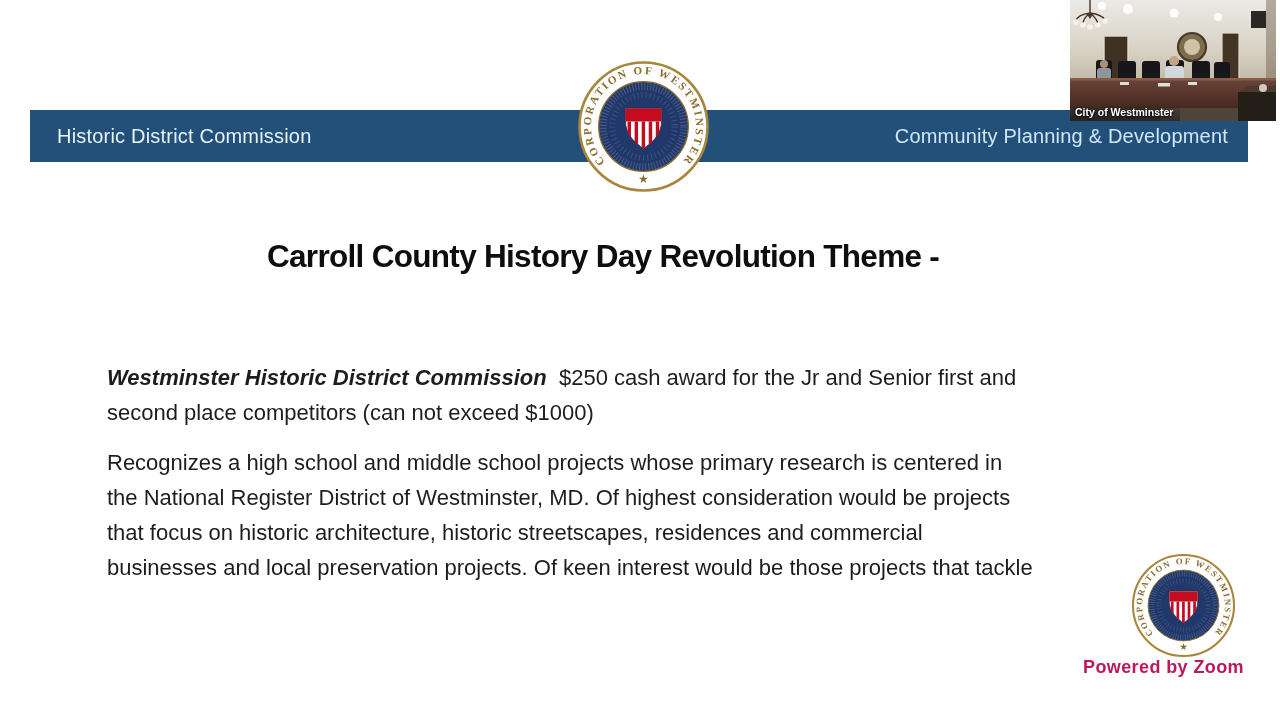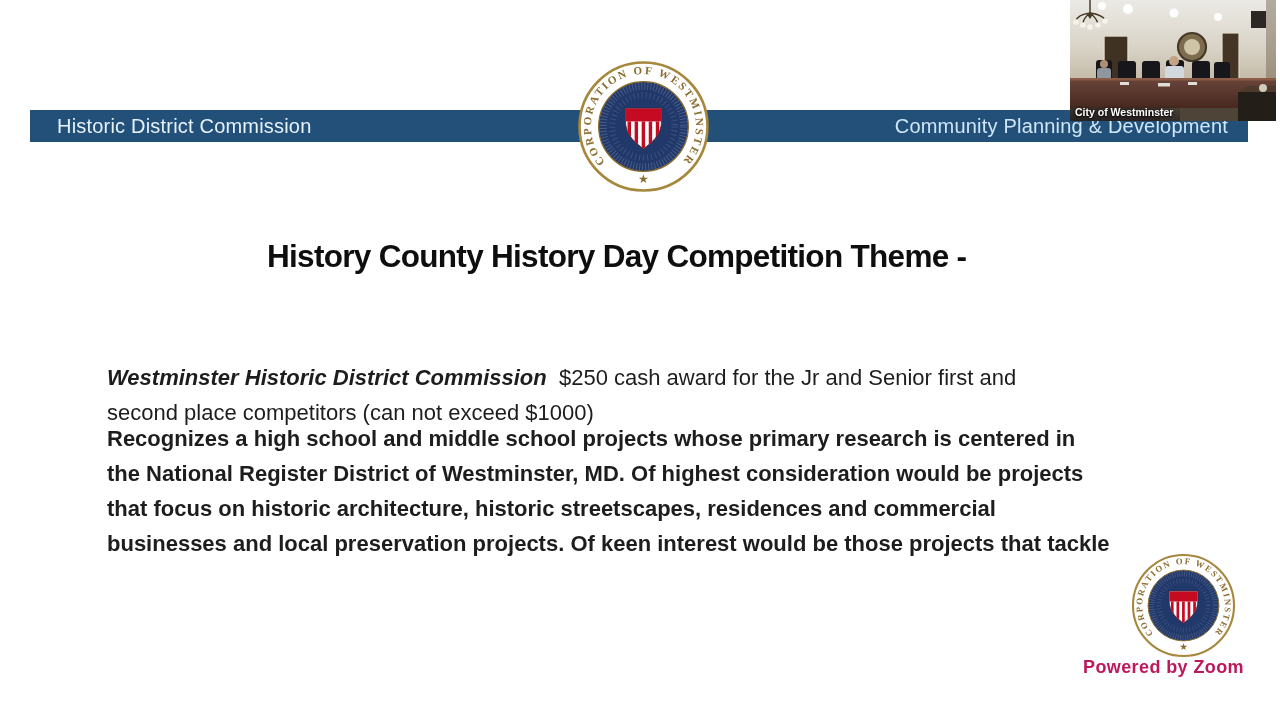--- a/index.html
+++ b/index.html
@@ -7,21 +7,21 @@
   body {
     background:#ffffff;
     font-family:"Liberation Sans", sans-serif;
     position:relative;
     overflow:hidden;
   }
   .stage { position:absolute; inset:0; width:1280px; height:720px; }
 
   
   .bar {
-    position:absolute; left:30px; top:110px; width:1218px; height:32px;
+    position:absolute; left:30px; top:110px; width:1218px; height:52px;
     background:#235079;
     display:flex; align-items:center; justify-content:space-between;
     padding:0 20px 0 27px;
   }
   .bar-left  { font-size:20px;  color:#e6f2fc; letter-spacing:.2px; }
   .bar-right { font-size:20px; color:#cfe7fa; letter-spacing:.2px; }
 
   
   .seal-top    { position:absolute; left:577px; top:60px;  width:133px; height:133px; }
   .seal-bottom { position:absolute; left:1131px; top:553px; width:105px; height:105px; }
@@ -46,21 +46,21 @@
     position:absolute; left:267px; top:234px;
     font-size:31.5px; font-weight:bold; color:#0e0e0e;
     letter-spacing:-0.7px; line-height:45px; white-space:nowrap;
   }
   .para {
     position:absolute; left:107px;
     font-size:22px; color:#1d1d1d; line-height:35px; white-space:nowrap;
     letter-spacing:0px;
   }
   .para1 { top:360px; }
-  .para2 { top:421px;font-weight:bold; }
+  .para2 { top:445px; }
   .lead  { font-weight:bold; font-style:italic; }
   .pre   { white-space:pre;text-align:center; }
 
   .powered {
     position:absolute; left:1083px; top:657px;
     font-size:18px; font-weight:bold; color:#be185d;
     letter-spacing:.4px;
     text-shadow:0 1px 0 #ffffff;
   }
 </style>
@@ -170,21 +170,21 @@
       <rect x="0" y="108" width="210" height="13" fill="#4e4437"></rect>
       <rect x="0" y="108" width="90" height="13" fill="#3c342b"></rect>
       <rect x="168" y="92" width="42" height="29" fill="#241e18"></rect>
       <polygon points="168,92 210,92 210,86 178,86" fill="#4d3a2a"></polygon>
       <circle cx="193" cy="88" r="4" fill="#cfcabc"></circle>
     </svg>
     <div class="vid-label">City of Westminster</div>
   </div>
 
   <div class="title">
-    <div>History County History Day Competition Theme -</div>
+    <div>Carroll County History Day Revolution Theme -</div>
   </div>
 
   <div class="para para1">
     <div><span class="lead">Westminster Historic District Commission</span><span class="pre">  $250 cash award for the Jr and Senior first and</span></div>
     <div>second place competitors (can not exceed $1000)</div>
   </div>
 
   <div class="para para2">
     <div>Recognizes a high school and middle school projects whose primary research is centered in</div>
     <div>the National Register District of Westminster, MD. Of highest consideration would be projects</div>

